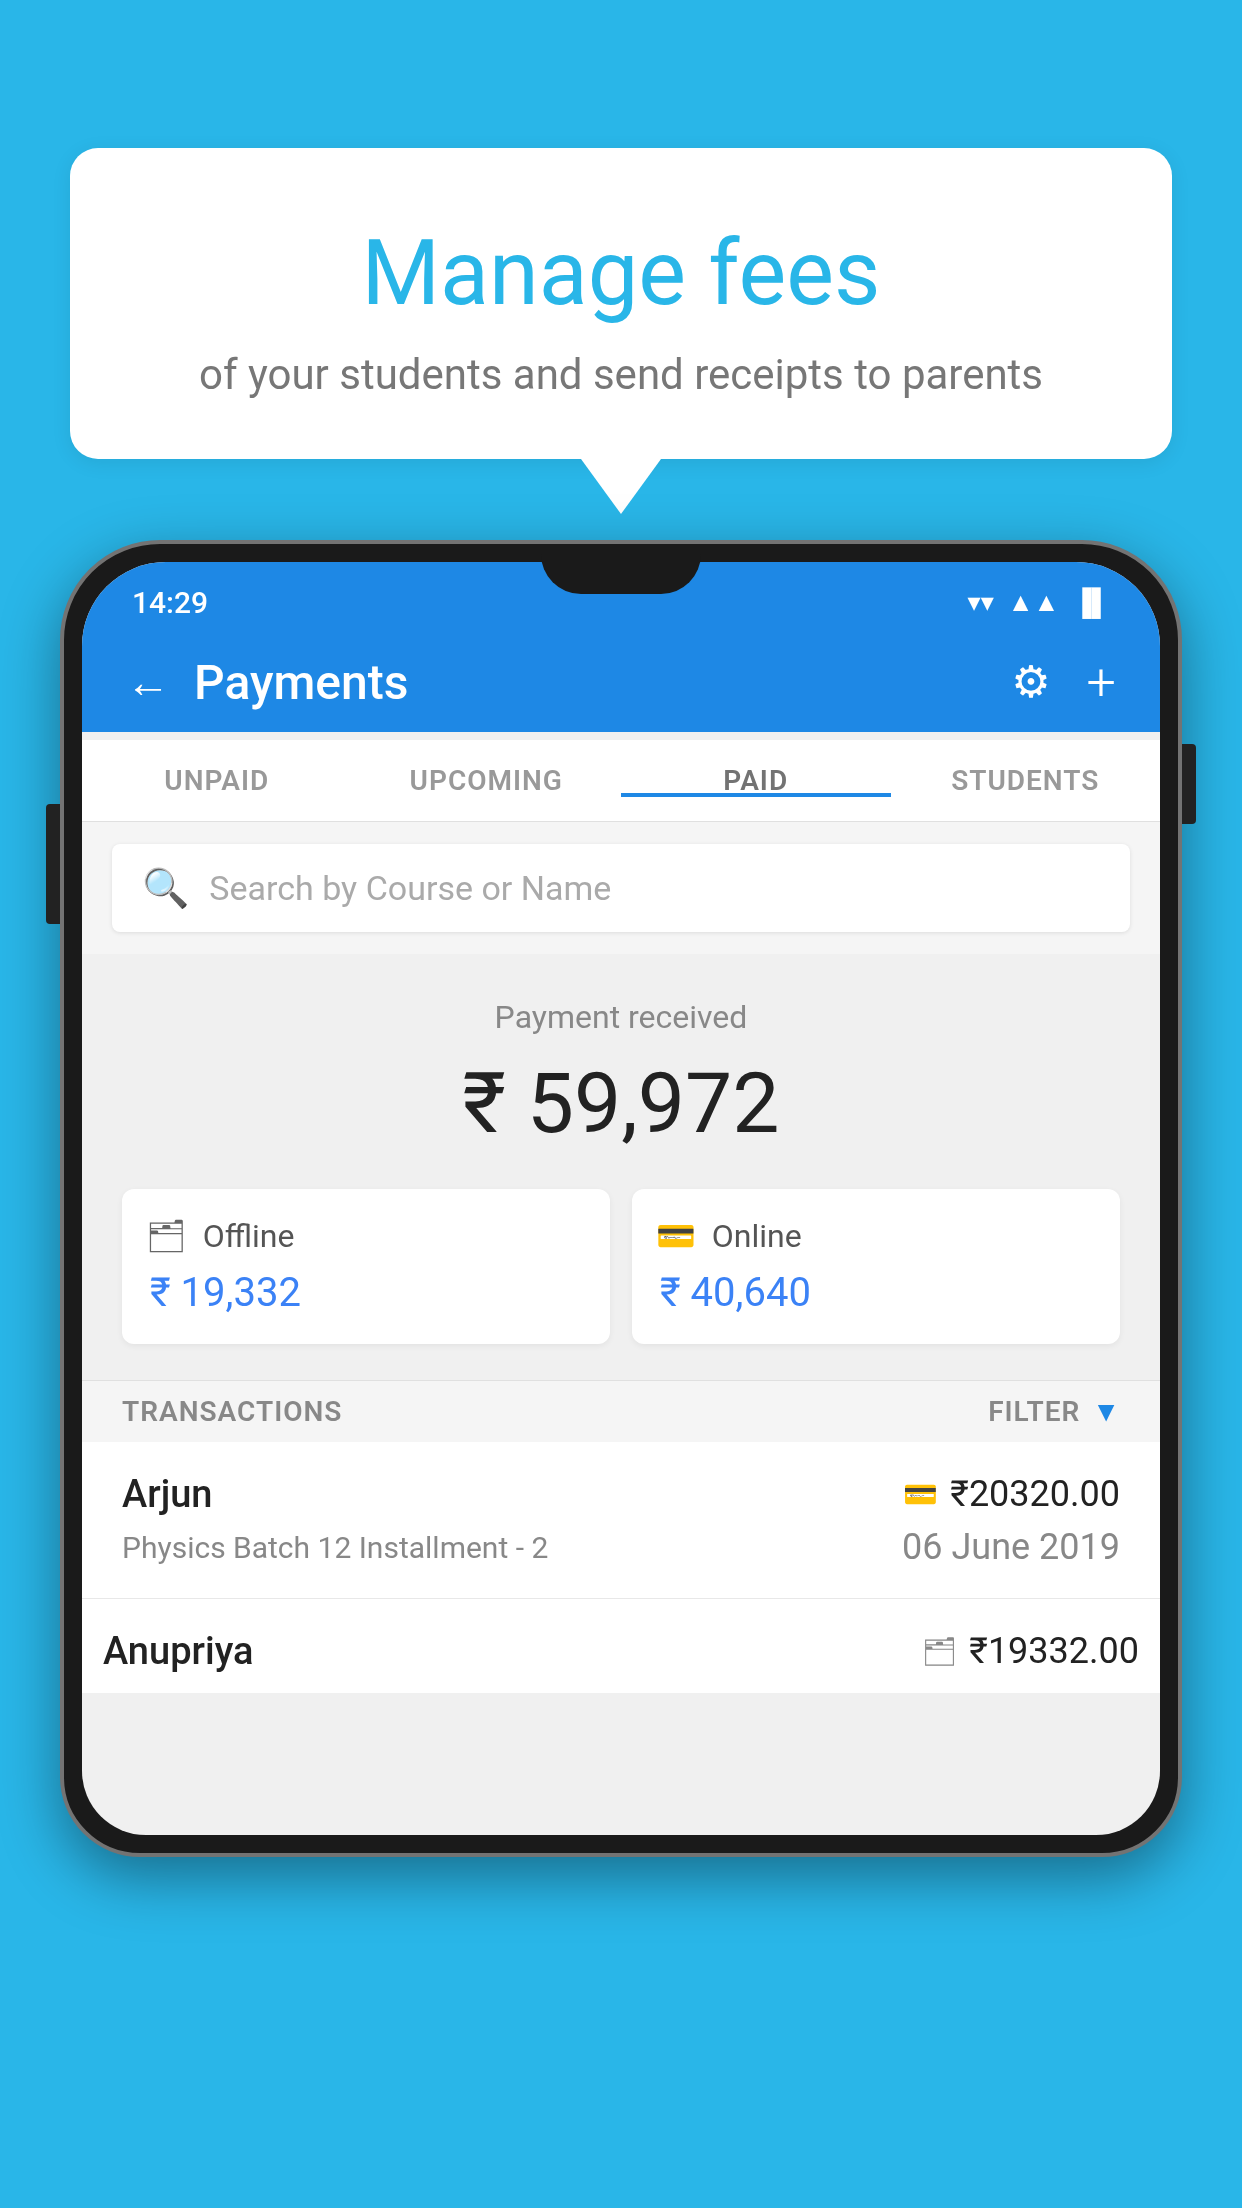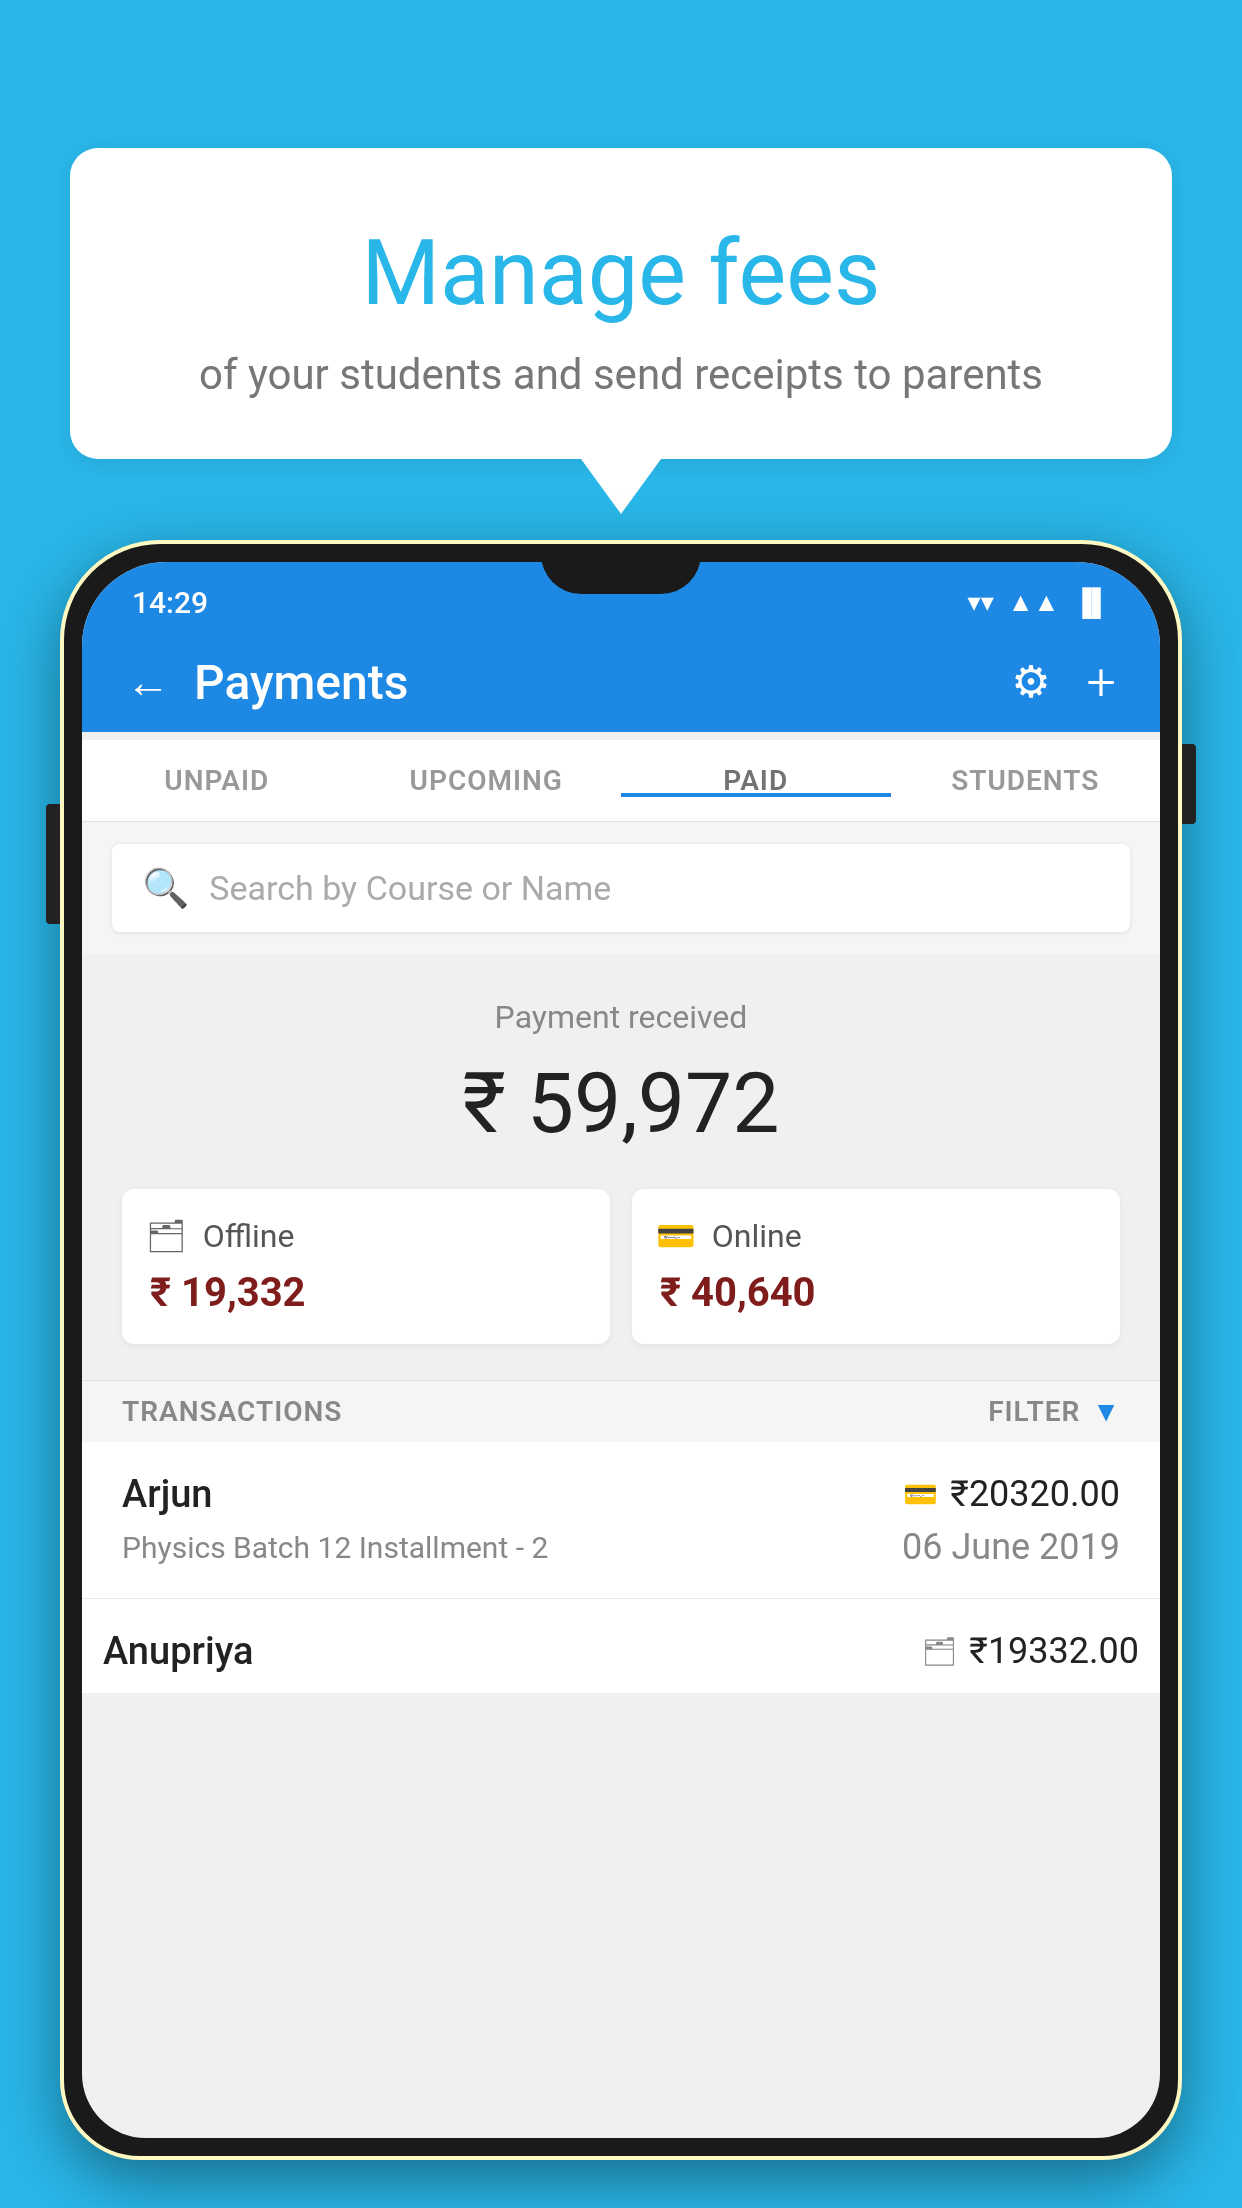--- a/index.html
+++ b/index.html
@@ -63,24 +63,24 @@
       top: 540px;
       left: 60px;
       right: 60px;
       bottom: 0;
     }
 
     .phone-frame {
       background: #1a1a1a;
       border-radius: 100px 100px 80px 80px;
       width: 100%;
-      height: 1620px;
+      height: 1317px;
       position: relative;
       box-shadow: 0 20px 60px rgba(0,0,0,0.4);
-      border: 4px solid #fef9c3;
+      border: 4px solid #737373;
     }
 
     
     .phone-frame::before {
       content: '';
       position: absolute;
       left: -18px;
       top: 260px;
       width: 14px;
       height: 120px;
@@ -310,22 +310,22 @@
       color: #666;
     }
 
     .payment-card-label {
       font-size: 32px;
       color: #555;
     }
 
     .payment-card-amount {
       font-size: 40px;
-      color: #7f1d1d;
-      font-weight: 700;
+      color: #3b82f6;
+      font-weight: 400;
       padding-left: 4px;
     }
 
     
     .transactions-header {
       background: #f5f5f5;
       display: flex;
       align-items: center;
       justify-content: space-between;
       padding: 14px 40px;

